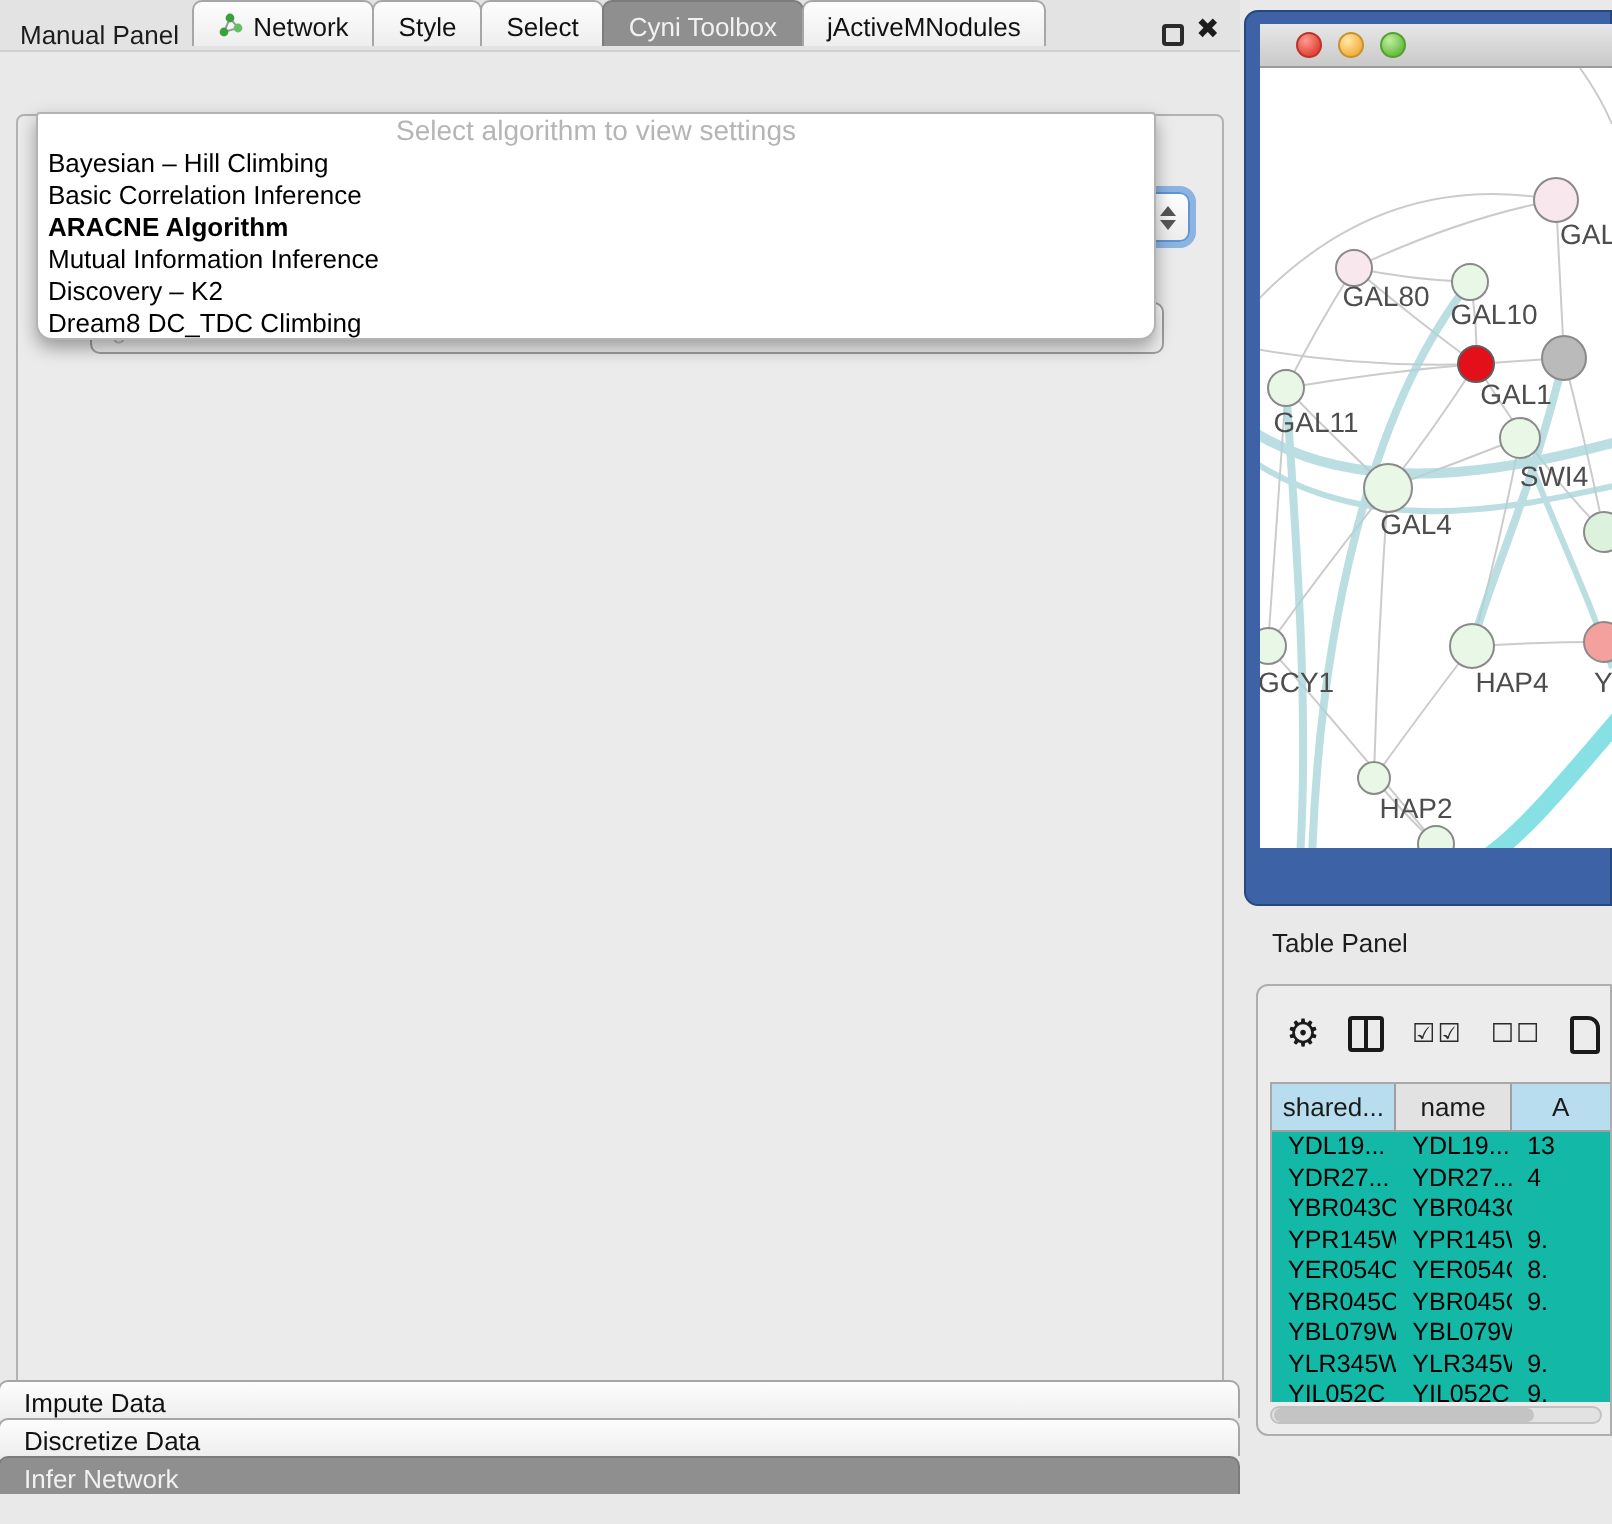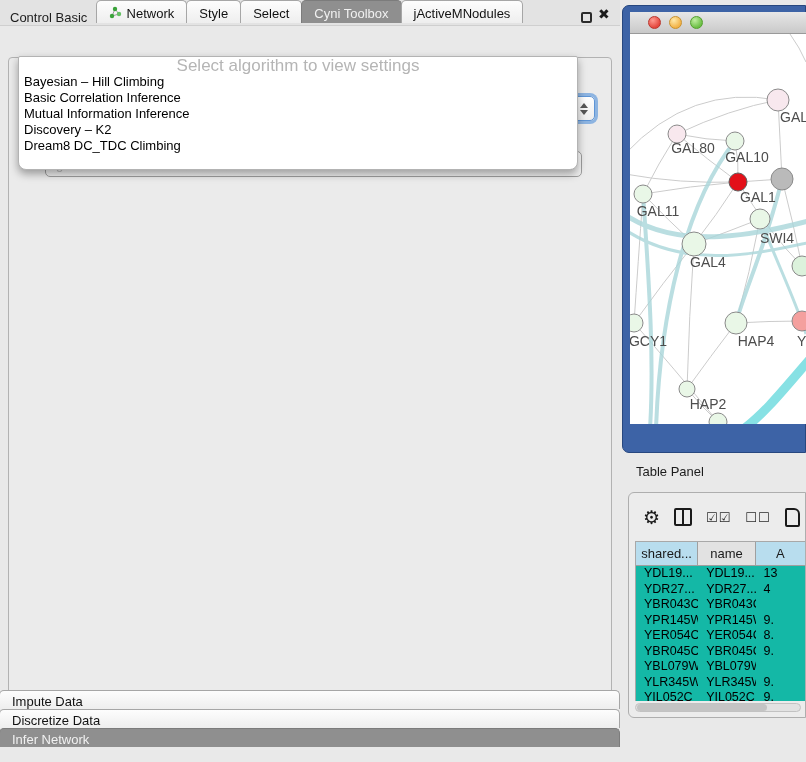--- a/index.html
+++ b/index.html
@@ -23,21 +23,21 @@
   
   .combo { background:linear-gradient(#fefefe,#ededed); border:1px solid #9e9e9e; border-radius:5px; font-size:13px; color:#111; display:flex; align-items:center; padding-left:10px; position:absolute; }
   .combo .spin { position:absolute; right:5px; top:50%; transform:translateY(-50%); width:11px; display:flex; flex-direction:column; align-items:center; gap:2px; }
   .tri-up { width:0; height:0; border-left:4px solid transparent; border-right:4px solid transparent; border-bottom:5px solid #555; }
   .tri-dn { width:0; height:0; border-left:4px solid transparent; border-right:4px solid transparent; border-top:5px solid #555; }
   .combo.focusring { box-shadow:0 0 0 3px rgba(90,150,220,.65); border-color:#5e95d6; }
   .combo.ghost { color:#b9b9b9; }
 
   
   .popup { left:18px; top:56px; width:560px; height:114px; background:#ffffff; border:1px solid #b3b3b3; border-radius:2px 2px 8px 8px; box-shadow:0 4px 9px rgba(0,0,0,.35); z-index:10; overflow:hidden; }
-  .popup-prompt { height:17px; text-align:center; color:#b5b5b5; font-size:17px; line-height:17px; }
+  .popup-prompt { height:17px; text-align:center; color:#b5b5b5; font-size:14px; line-height:17px; }
   .popup-item { height:16px; line-height:16px; font-size:13px; padding-left:5px; color:#000; white-space:nowrap; }
   .popup-item.sel { font-weight:bold; }
 
   
   .groupbox { position:absolute; border:1px solid #bdbdbd; border-radius:3px; }
   .legend { position:absolute; top:-8px; left:8px; background:#ebebeb; padding:0 4px; font-size:13px; white-space:nowrap; }
   .lbl { position:absolute; font-size:13px; font-weight:bold; color:#1a1a1a; white-space:nowrap; }
   .lbl.dis { color:#9f9f9f; }
   .field { position:absolute; background:#fff; border:1px solid #8c8c8c; font-size:13px; text-align:right; padding:2px 6px 0 4px; color:#000; }
   .field.dis { background:#fbfbfb; border-color:#c9c9c9; color:#b0b0b0; }
@@ -83,21 +83,21 @@
   .th-gray { background:#e2e2e2; }
   .tb-row { display:flex; height:15.5px; }
   .tb-cell { font-size:12.5px; color:#000; padding-left:8px; overflow:hidden; white-space:nowrap; }
   .tp-hscroll { position:absolute; left:6px; top:210px; width:166px; height:9px; background:#e2e2e2; border:1px solid #c2c2c2; border-radius:5px; }
   .tp-hscroll-thumb { position:absolute; left:1px; top:0px; width:130px; height:7px; background:#c4c4c4; border-radius:4px; }
 </style>
 </head>
 <body>
 
 <div class="abs cp-titlebar">
-  <div class="abs cp-title">Control Basic</div>
+  <div class="abs cp-title">Manual Panel</div>
   <div class="abs btn-float"></div>
   <div class="abs btn-close">✖</div>
 </div>
 
 <div class="abs tabbar" id="top-tabs">
     <div class="tab">
       <span><svg width="13" height="13">
           <path d="M3,10 L6,3 L10,8 Z" stroke="#9a9a9a" fill="none"></path>
           <circle cx="3" cy="10" r="2.2" fill="#3aa23a"></circle>
           <circle cx="6" cy="3" r="2.2" fill="#3aa23a"></circle>
@@ -133,20 +133,21 @@
       <span class="tri-up"></span>
       <span class="tri-dn"></span>
     </span>
 </div>
 
 <div class="abs popup">
   <div class="popup-prompt">Select algorithm to view settings</div>
   <div id="popup-items">
       <div class="popup-item">Bayesian – Hill Climbing</div>
       <div class="popup-item">Basic Correlation Inference</div>
+      <div class="popup-item sel">ARACNE Algorithm</div>
       <div class="popup-item">Mutual Information Inference</div>
       <div class="popup-item">Discovery – K2</div>
       <div class="popup-item">Dream8 DC_TDC Climbing</div>
     </div>
 </div>
 
 <div class="groupbox" style="left:14px;top:190px;width:570px;height:470px;">
   <span class="legend">Cyni Algorithm Settings</span>
 </div>
 <div class="vscroll-track">

